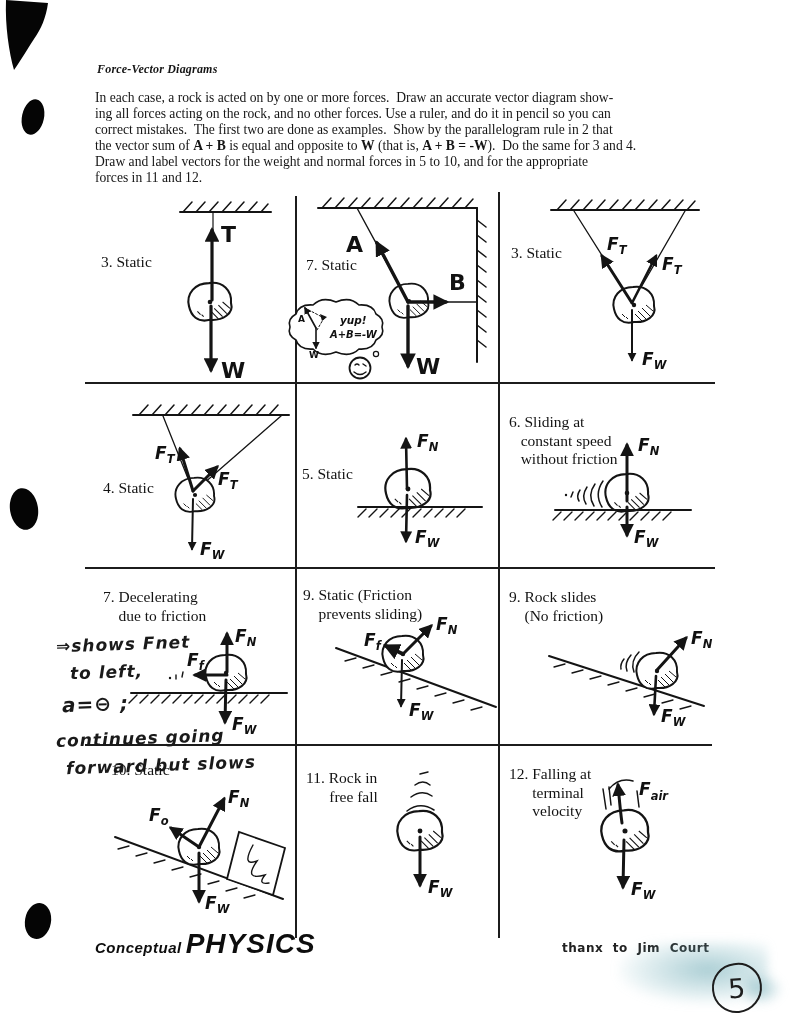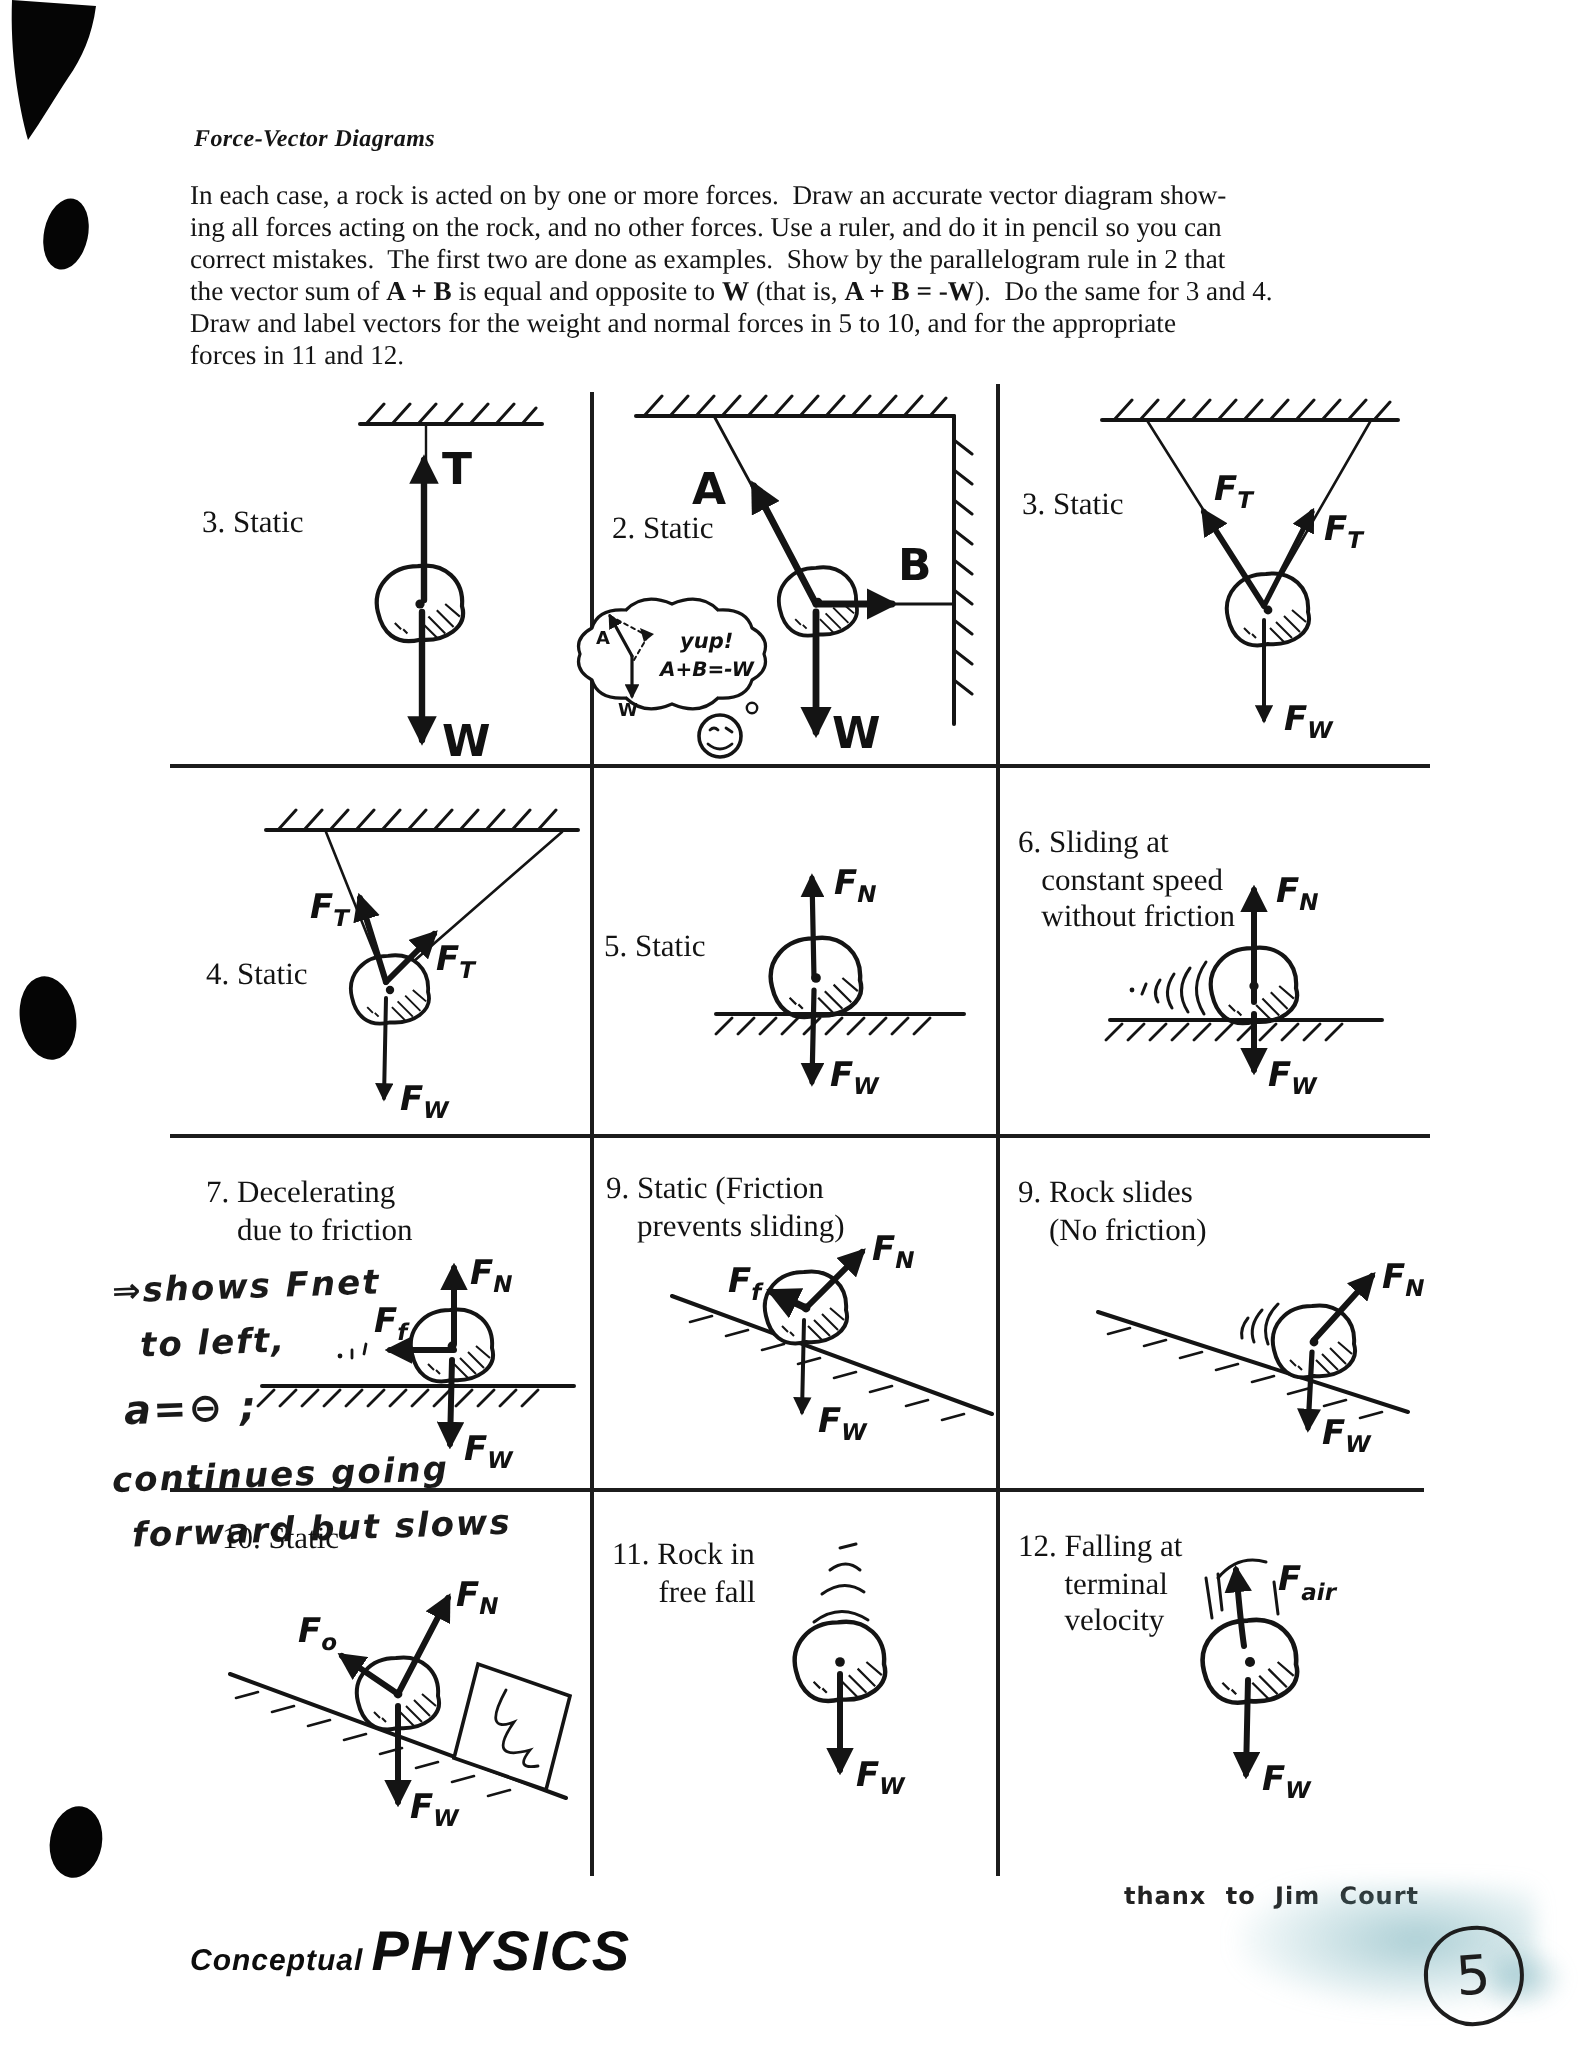--- a/index.html
+++ b/index.html
@@ -22,21 +22,21 @@
   .fl{font-family:"DejaVu Sans",sans-serif;font-weight:bold;fill:#111;font-size:17px;}
   .fl .sub{font-size:11.5px;}
   .fl.hand{font-style:italic;}
   .big{font-family:"DejaVu Sans",sans-serif;font-weight:bold;fill:#111;font-size:22px;}
   .mini{font-family:"DejaVu Sans",sans-serif;font-weight:bold;fill:#111;font-size:9px;}
   .bub{font-family:"DejaVu Sans",sans-serif;font-weight:bold;font-style:italic;fill:#111;}
   
   .hw{position:absolute;font-family:"DejaVu Sans",sans-serif;font-style:italic;font-weight:bold;
       color:#1a1a1a;letter-spacing:1px;transform:rotate(-2deg);white-space:pre;}
   
-  .logo{position:absolute;left:95px;top:928px;white-space:nowrap;margin-top:32px;}
+  .logo{position:absolute;left:95px;top:928px;white-space:nowrap;}
   .logo-small{font-family:"Liberation Sans",sans-serif;font-weight:bold;font-style:italic;font-size:15px;letter-spacing:.5px;color:#0d0d0d;}
   .logo-big{font-family:"Liberation Sans",sans-serif;font-weight:bold;font-style:italic;font-size:28px;letter-spacing:1px;color:#0d0d0d;}
   .credit{position:absolute;left:562px;top:941px;font-family:"DejaVu Sans",sans-serif;font-weight:bold;
           font-size:12px;letter-spacing:.5px;word-spacing:5px;color:#222;}
   .pagenum-wrap{position:absolute;left:712px;top:963px;width:46px;height:46px;border:2.5px solid #1d1d1d;
           border-radius:50% 48% 52% 50%;transform:rotate(-6deg);display:flex;align-items:center;justify-content:center;background:transparent;}
   .pagenum{font-family:"DejaVu Sans",sans-serif;font-size:27px;color:#1d1d1d;transform:rotate(2deg);}
   .stain{position:absolute;left:618px;top:942px;width:150px;height:62px;
          background:radial-gradient(ellipse at 60% 45%, rgba(88,158,170,.5), rgba(120,180,190,.18) 55%, rgba(120,180,190,0) 75%);
          filter:blur(5px);}
@@ -96,21 +96,21 @@
       <path class="ink" stroke-width="1.2" d="M128,22 V44"></path>
       <use href="#rock" transform="translate(125,112) scale(1.05)"></use>
       <line class="ink" x1="127" y1="110" x2="127" y2="40" stroke-width="3.2" marker-end="url(#ah)"></line>
       <line class="ink" x1="126" y1="116" x2="126" y2="180" stroke-width="3.2" marker-end="url(#ah)"></line>
       <text class="big" x="136" y="52">T</text>
       <text class="big" x="136" y="188">W</text>
     </svg>
   </div>
 
   <div class="cell" style="left:296px;top:190px;width:203px;height:193px">
-    <div class="cap" style="left:10px;top:66px">2. Static</div>
+    <div class="cap" style="left:10px;top:66px">7. Static</div>
     <svg class="fig" width="203" height="193">
       <g>
         <path class="ink" stroke-width="2" d="M22,18 H181"></path>
         <path class="ink" stroke-width="1.5" d="M26,18 l9,-10 m4,10 l9,-10 m4,10 l9,-10 m4,10 l9,-10 m4,10 l9,-10 m4,10 l9,-10 m4,10 l9,-10 m4,10 l9,-10 m4,10 l9,-10 m4,10 l9,-10 m4,10 l9,-10 m4,10 l8,-9"></path>
       </g>
       <g>
         <path class="ink" stroke-width="2" d="M181,18 V172"></path>
         <path class="ink" stroke-width="1.5" d="M181,30 l9,7 m-9,8 l9,7 m-9,8 l9,7 m-9,8 l9,7 m-9,8 l9,7 m-9,8 l9,7 m-9,8 l9,7 m-9,8 l9,7 m-9,8 l9,7"></path>
       </g>
       <path class="ink" stroke-width="1.4" d="M61,18 L112,112"></path>

